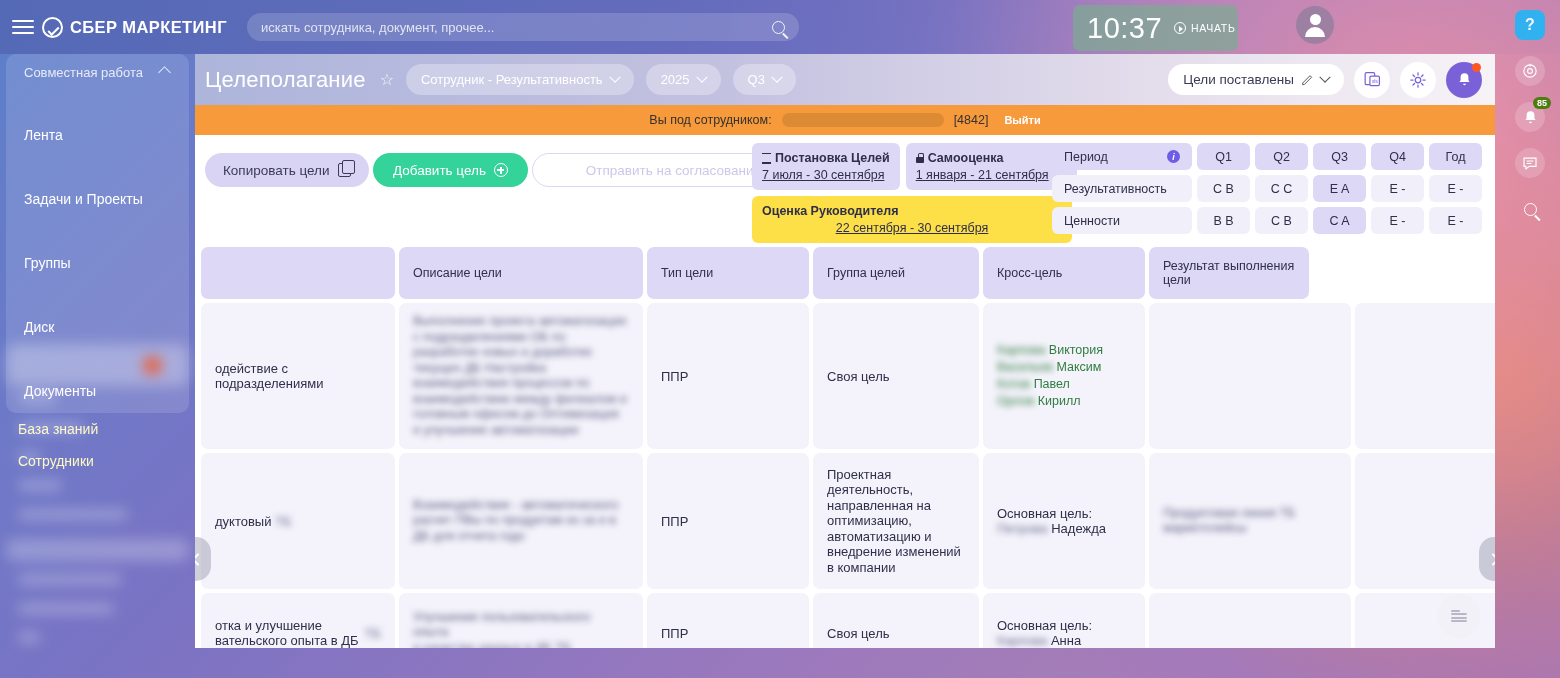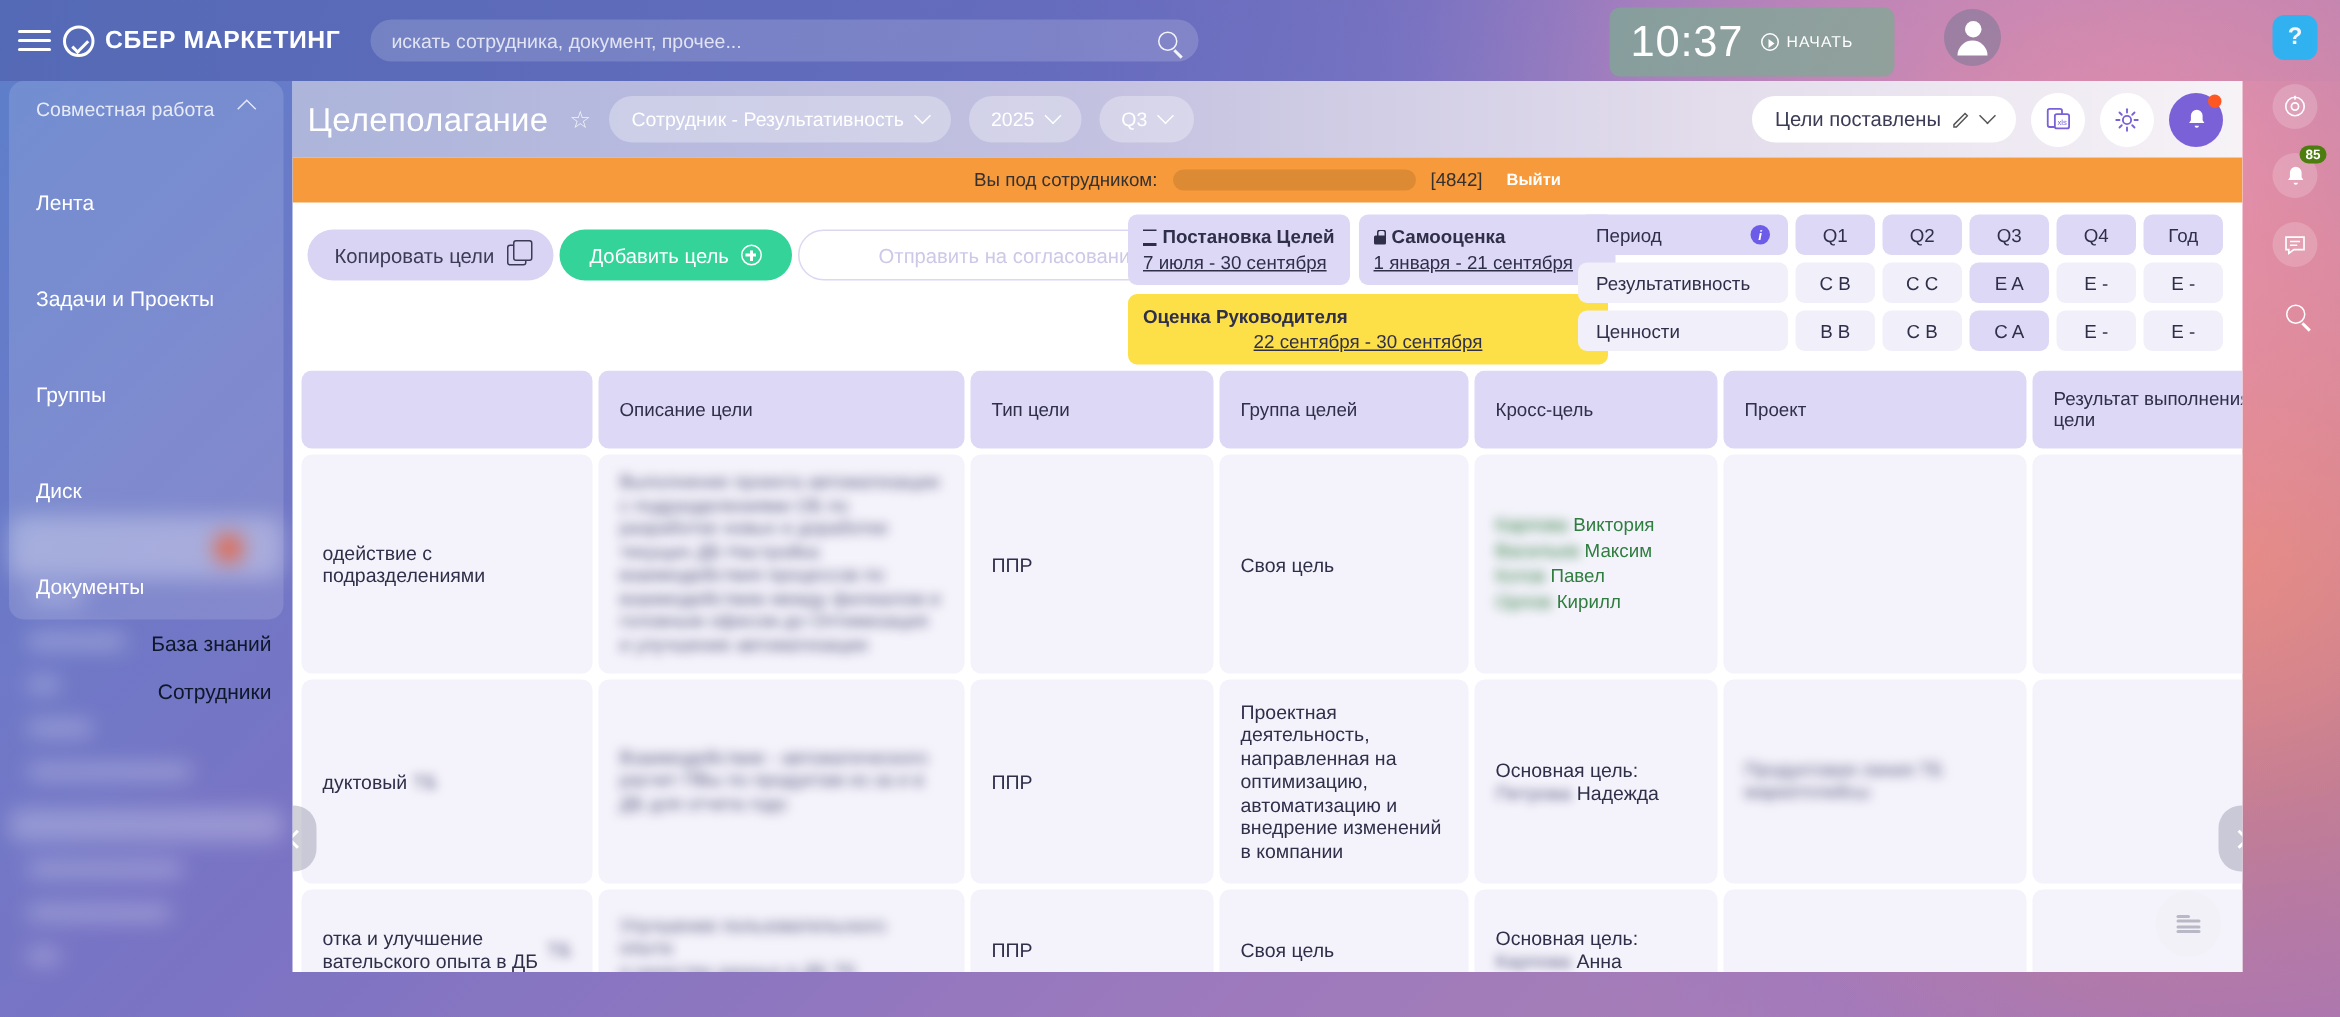--- a/index.html
+++ b/index.html
@@ -58,21 +58,21 @@
   #search-input::placeholder { color: rgba(255,255,255,0.78); }
   .mag {
     width: 13px; height: 13px; border: 1.6px solid rgba(255,255,255,0.9);
     border-radius: 50%; position: relative; flex: none;
   }
   .mag::after {
     content: ""; position: absolute; right: -5px; bottom: -4px; width: 7px; height: 1.6px;
     background: rgba(255,255,255,0.9); transform: rotate(45deg);
   }
   #timer {
-    position: absolute; left: 1073px; top: 5px; width: 190px; height: 46px;
+    position: absolute; left: 1073px; top: 5px; width: 165px; height: 46px;
     background: rgba(125,170,145,0.72); border-radius: 7px;
     display: flex; align-items: center; padding-left: 14px; gap: 12px;
   }
   #timer .tval { color: #fff; font-size: 29px; font-weight: 300; letter-spacing: .5px; }
   #timer .tstart { color: #fff; font-size: 10.5px; letter-spacing: .7px; display: flex; align-items: center; gap: 5px; }
   .playico { width: 12px; height: 12px; border: 1.3px solid #fff; border-radius: 50%; position: relative; }
   .playico::after {
     content: ""; position: absolute; left: 4px; top: 3px;
     border-left: 4px solid #fff; border-top: 3px solid transparent; border-bottom: 3px solid transparent;
   }
@@ -100,21 +100,21 @@
   }
   .chev-up { width: 9px; height: 9px; border-left: 1.6px solid rgba(255,255,255,0.8); border-top: 1.6px solid rgba(255,255,255,0.8); transform: rotate(45deg); margin-right: 6px; }
   .sb-item {
     display: flex; align-items: center; gap: 8px;
     color: #fff; font-size: 14px; padding: 8px 14px 8px 18px; cursor: pointer; margin-top: 32px;
   }
   .badge-red {
     background: #f4511e; color: #fff; font-size: 9.5px; font-weight: bold;
     border-radius: 9px; padding: 2px 6px; line-height: 1;
   }
-  .sb-plain { color: #0f172a; font-size: 14px; padding: 8px 14px 8px 18px; cursor: pointer; text-align: right; }
+  .sb-plain { color: #fef9c3; font-size: 14px; padding: 8px 14px 8px 18px; cursor: pointer; }
   #sb-blurred {
     position: absolute; left: 0; top: 290px; width: 195px; height: 334px;
     filter: blur(7px);
   }
   #sb-blurred .bl-card {
     margin: 0 6px 8px 6px; border-radius: 10px; background: rgba(255,255,255,0.3); height: 42px;
     position: relative;
   }
   #sb-blurred .bl-dot { position: absolute; right: 28px; top: 13px; width: 17px; height: 17px; border-radius: 50%; background: #f4511e; }
   #sb-blurred .bl-line { height: 9px; margin: 0 0 20px 18px; border-radius: 5px; background: rgba(255,255,255,0.34); }
@@ -503,21 +503,20 @@
   </div>
 
   <div id="table">
 
     <div class="trow thead">
       <div class="tcell c0"></div>
       <div class="tcell c1">Описание цели</div>
       <div class="tcell c2">Тип цели</div>
       <div class="tcell c3">Группа целей</div>
       <div class="tcell c4">Кросс-цель</div>
-      <div class="tcell c5">Проект</div>
       <div class="tcell c6">Результат выполнения цели</div>
     </div>
 
     <div class="trow r1">
       <div class="tcell c0">
         <span>одействие с подразделениями</span>
       </div>
       <div class="tcell c1">
         <span class="blurtext wrapcell">
           Выполнение проекта автоматизации с подразделениями ОБ по разработке новых и доработке текущих ДБ

